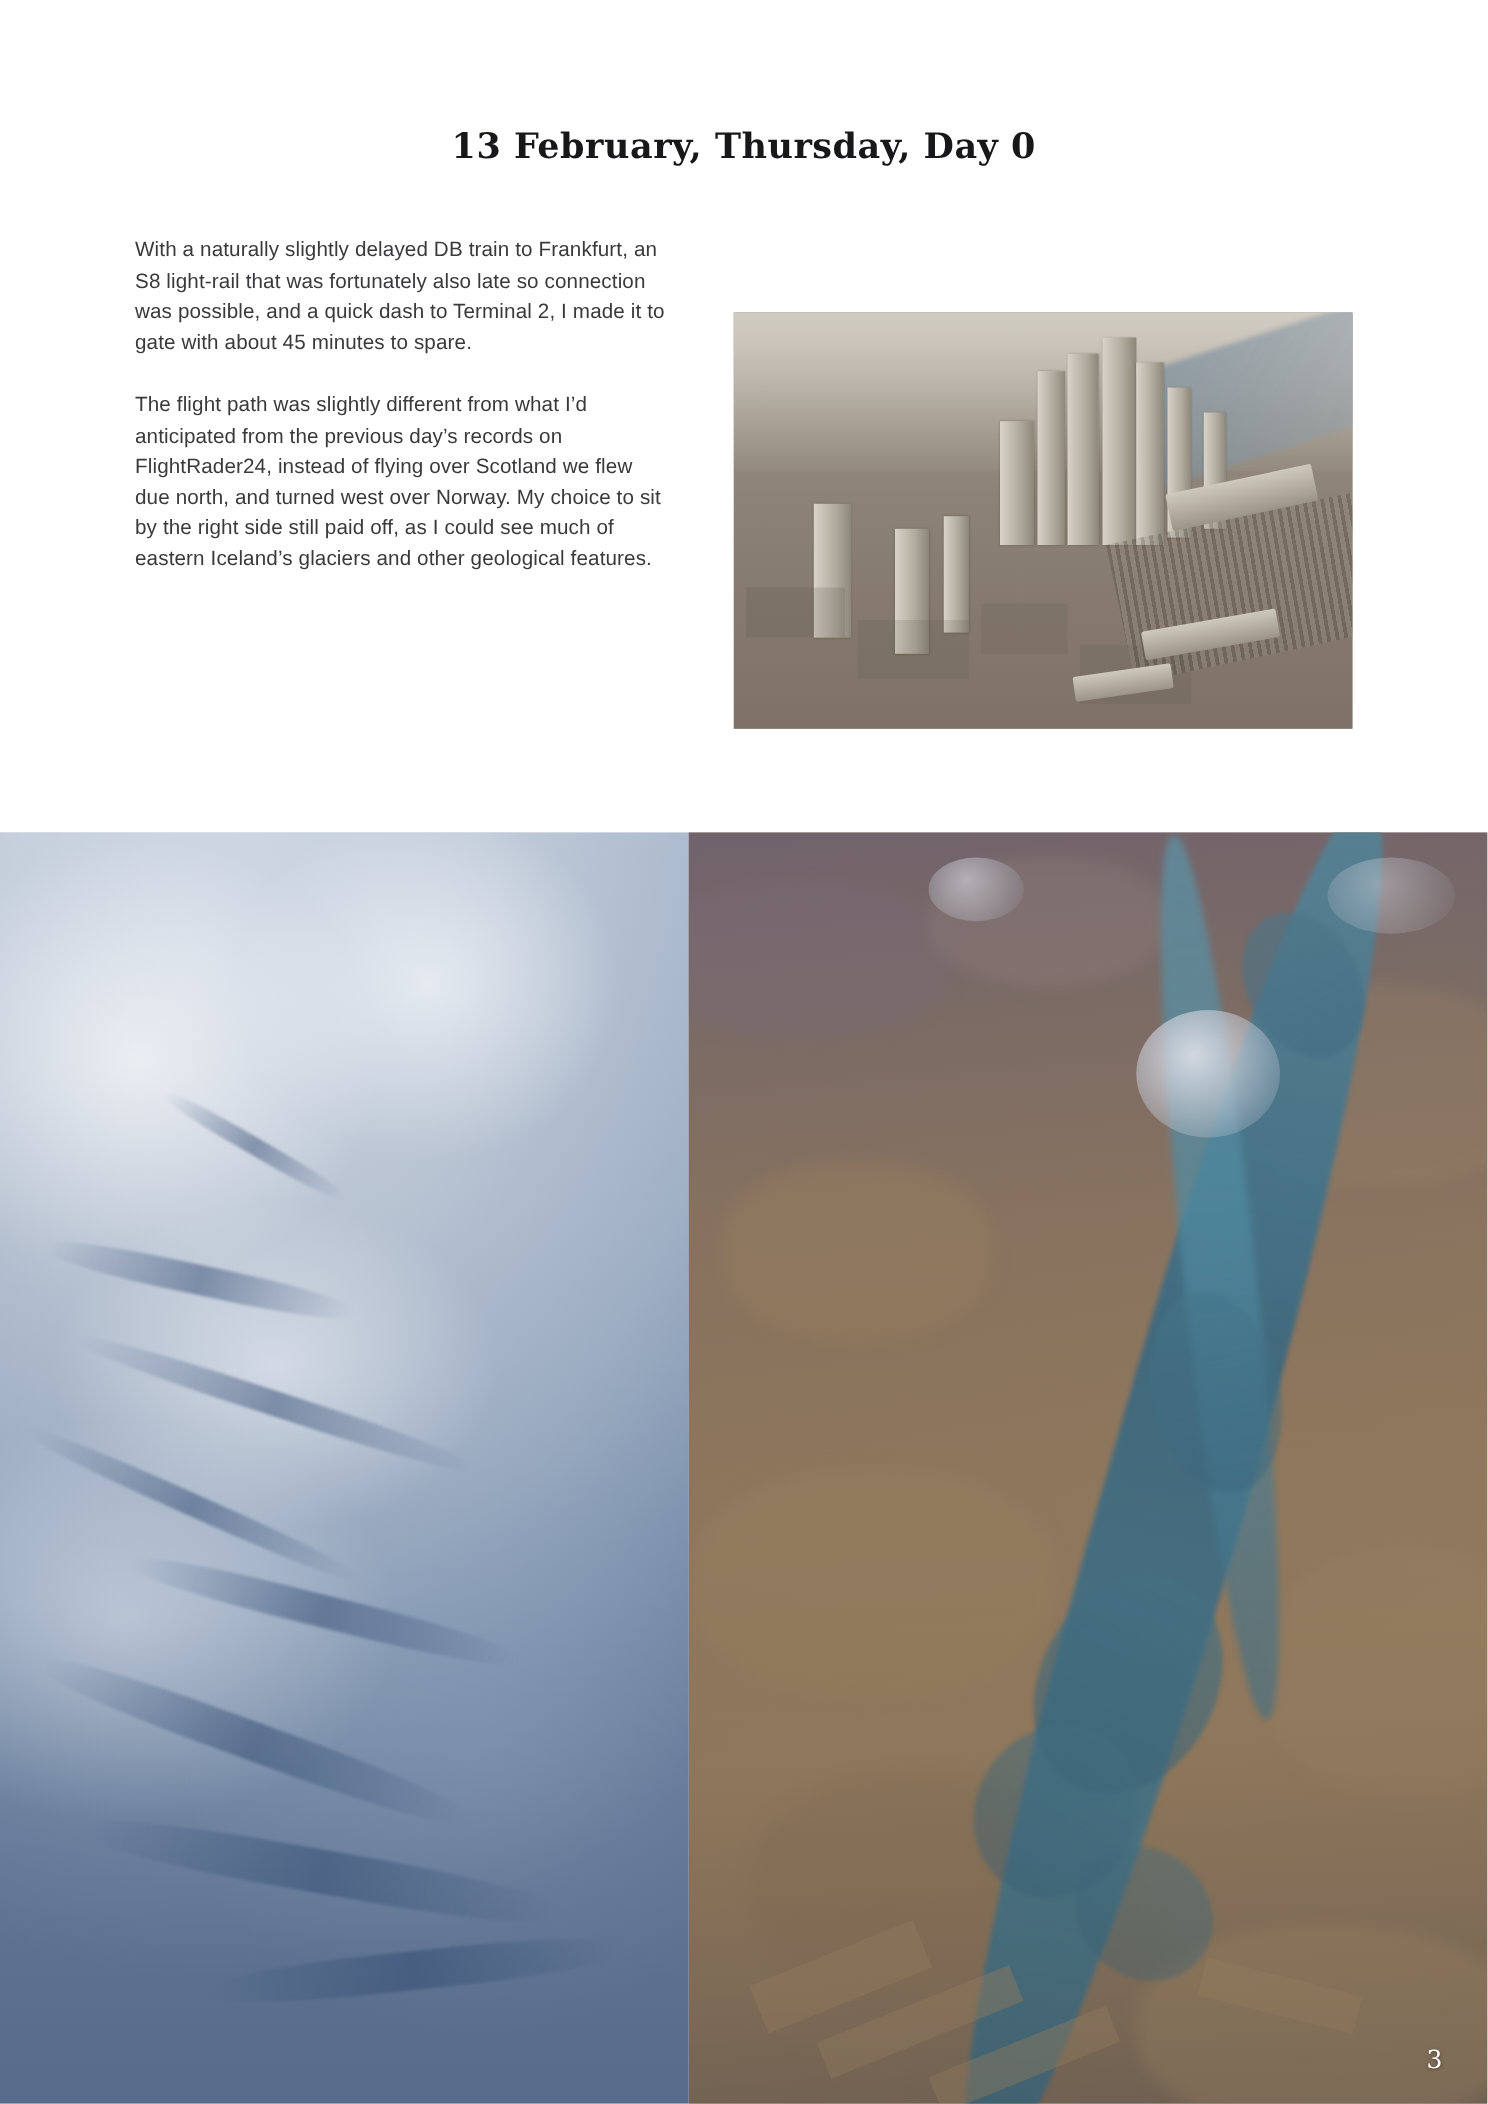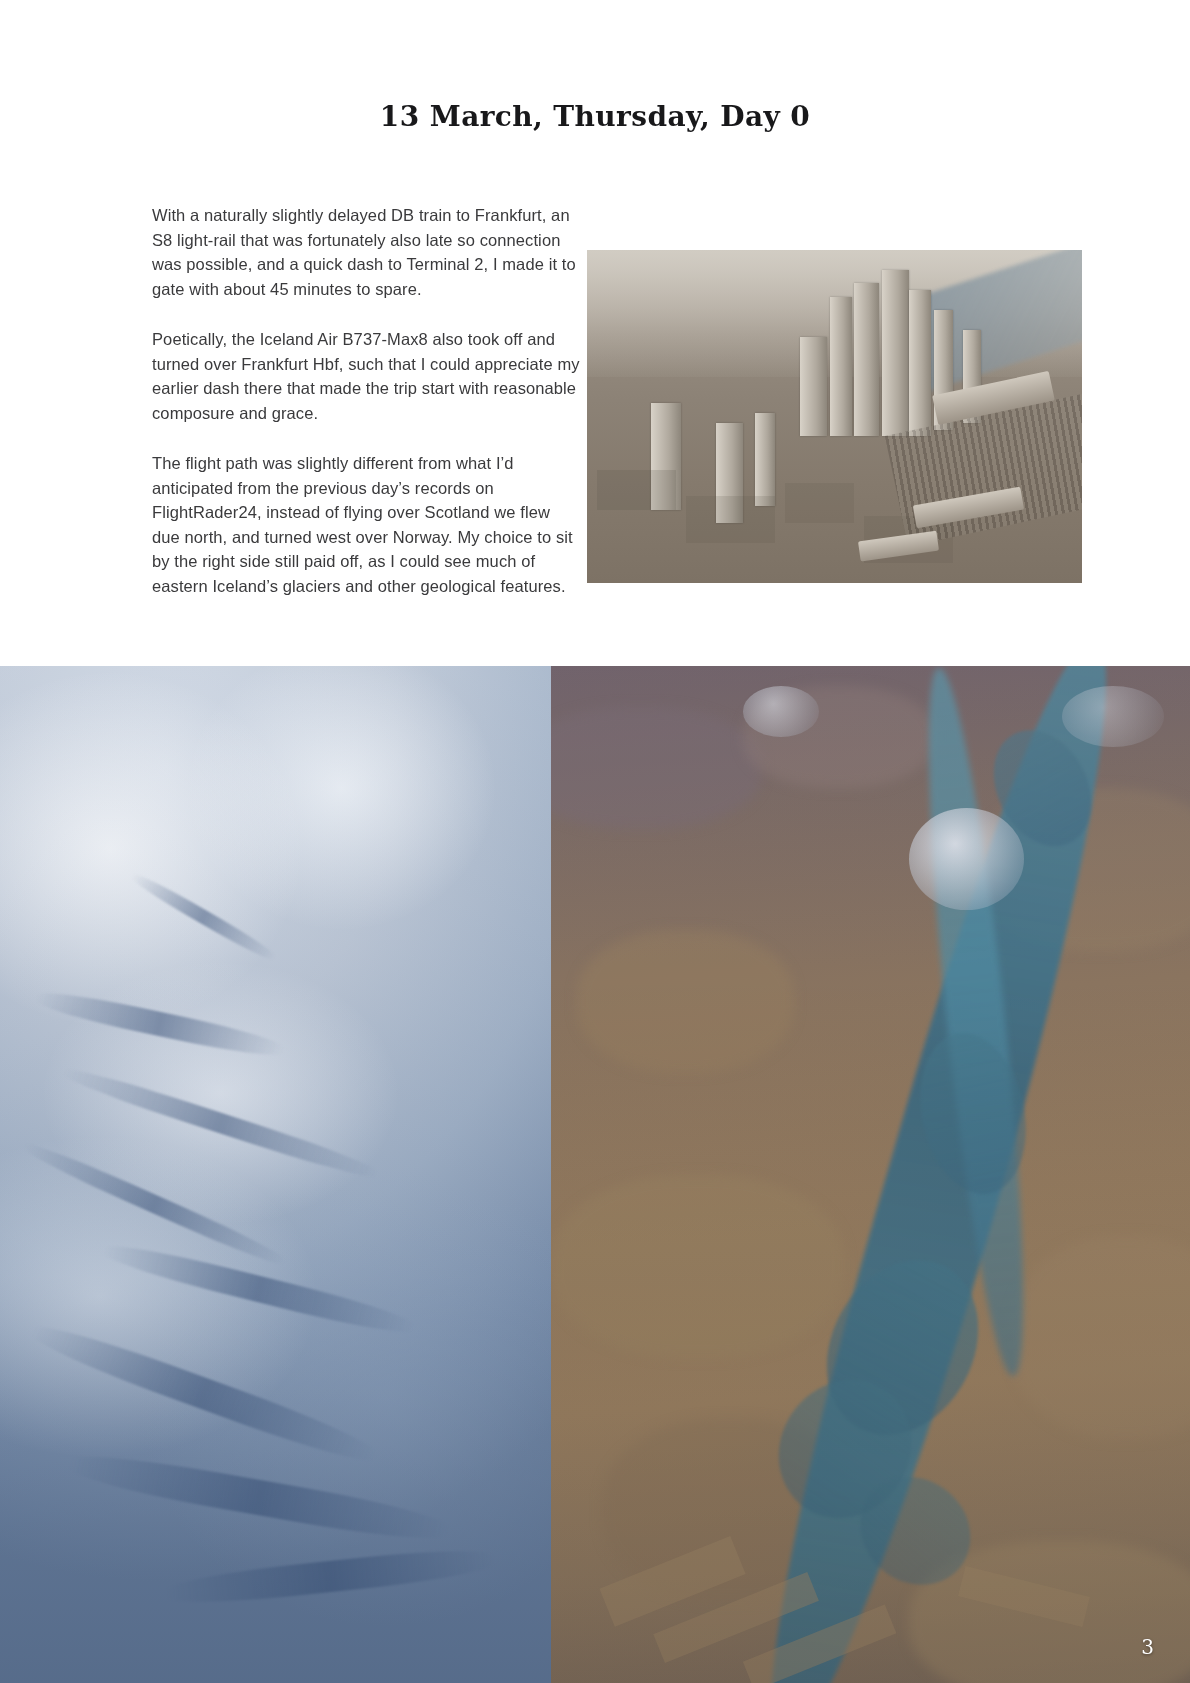--- a/index.html
+++ b/index.html
@@ -35,23 +35,22 @@
     font-weight: 400;
     color: #1d1d20;
     margin: 8px 0 0 0;
     letter-spacing: 0.2px;
   }
 
   
   .body-col {
     position: absolute;
     left: 108px;
-    top: 203px;
+    top: 188px;
     width: 430px;
-    margin-left: 44px;
   }
   .para {
     font-size: 16.5px;
     line-height: 24.5px;
     color: #3a3a3c;
     margin: 0 0 26px 0;
     letter-spacing: 0.1px;
   }
   .para:last-child { margin-bottom: 0; }
 
@@ -216,26 +215,25 @@
     font-family: "DejaVu Serif", serif;
     font-size: 20px;
     text-shadow: 0 1px 3px rgba(0,0,0,0.45);
     z-index: 5;
   }
 </style>
 </head>
 <body>
 
 <div class="page-header">
-  <h1 class="doc-title">13 March, Thursday, Day 0</h1>
+  <h1 class="doc-title">13 February, Thursday, Day 0</h1>
 </div>
 
 <div class="body-col">
   <p class="para">With a naturally slightly delayed DB train to Frankfurt, an S8 light-rail that was fortunately also late so connection was possible, and a quick dash to Terminal 2, I made it to gate with about 45 minutes to spare.</p>
-  <p class="para">Poetically, the Iceland Air B737-Max8 also took off and turned over Frankfurt Hbf, such that I could appreciate my earlier dash there that made the trip start with reasonable composure and grace.</p>
   <p class="para">The flight path was slightly different from what I’d anticipated from the previous day’s records on FlightRader24, instead of flying over Scotland we flew due north, and turned west over Norway. My choice to sit by the right side still paid off, as I could see much of eastern Iceland’s glaciers and other geological features.</p>
 </div>
 
 <figure class="photo-city" style="margin:0">
   <div class="city-base"></div>
   <div class="city-haze"></div>
   <div class="river"></div>
 
   <div class="towers">
     <div class="twr" style="left:43%; top:26%; width:5.5%; height:30%;"></div>

